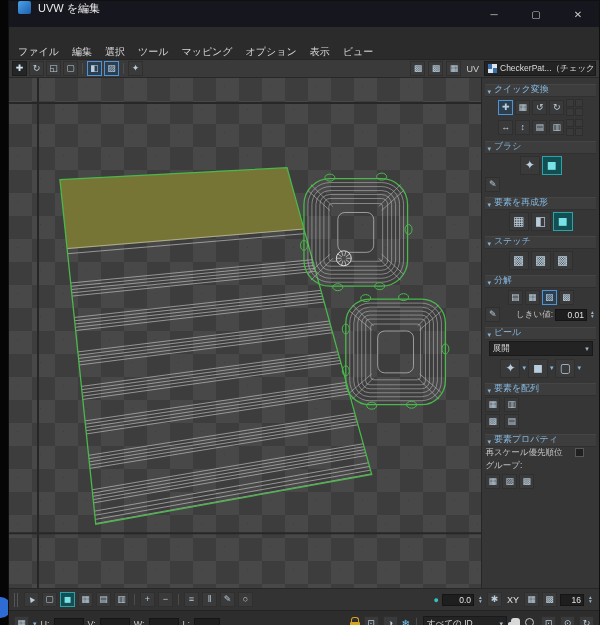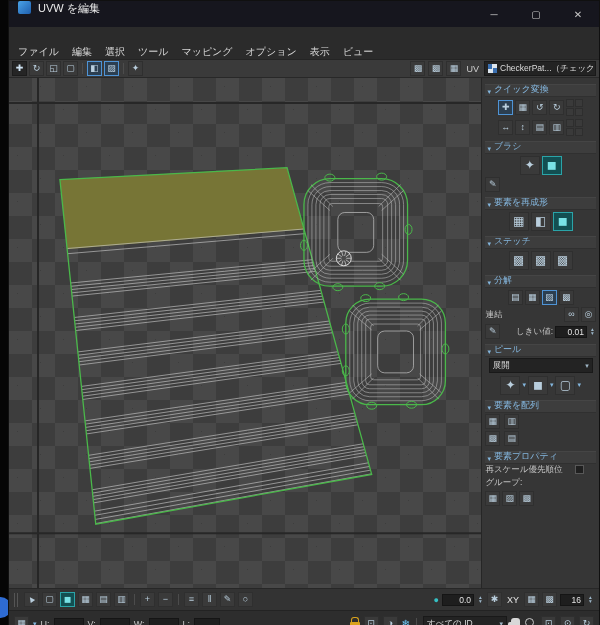--- a/index.html
+++ b/index.html
@@ -320,26 +320,20 @@
           <span class="shar">▾</span>
           <span>分解</span>
         </div>
         <div class="prow">
           <span class="ib">▤</span>
           <span class="ib">▦</span>
           <span class="ib bsel">▨</span>
           <span class="ib">▩</span>
         </div>
         <div class="fld">
-          <span class="cblab">連結</span>
-          <span class="spc"></span>
-          <span class="ib">∞</span>
-          <span class="ib">◎</span>
-        </div>
-        <div class="fld">
           <span class="ib">✎</span>
           <span class="flab">しきい値:</span>
           <span class="vbox">0.01</span>
           <span class="spin">
               <span>▴</span>
               <span>▾</span>
             </span>
         </div>
 
         <div class="sh">

